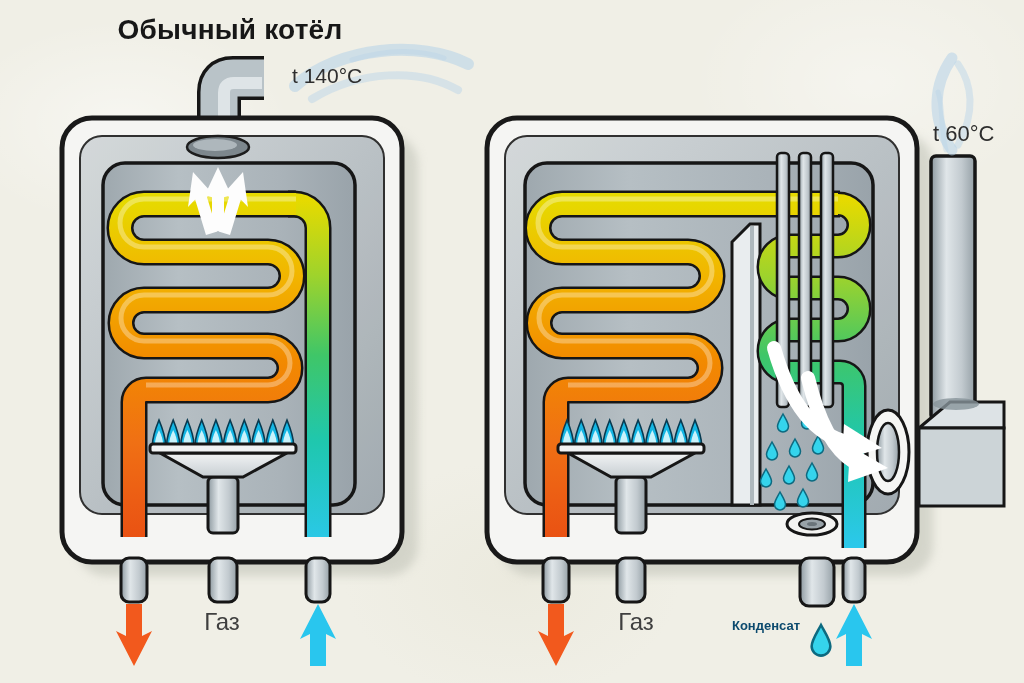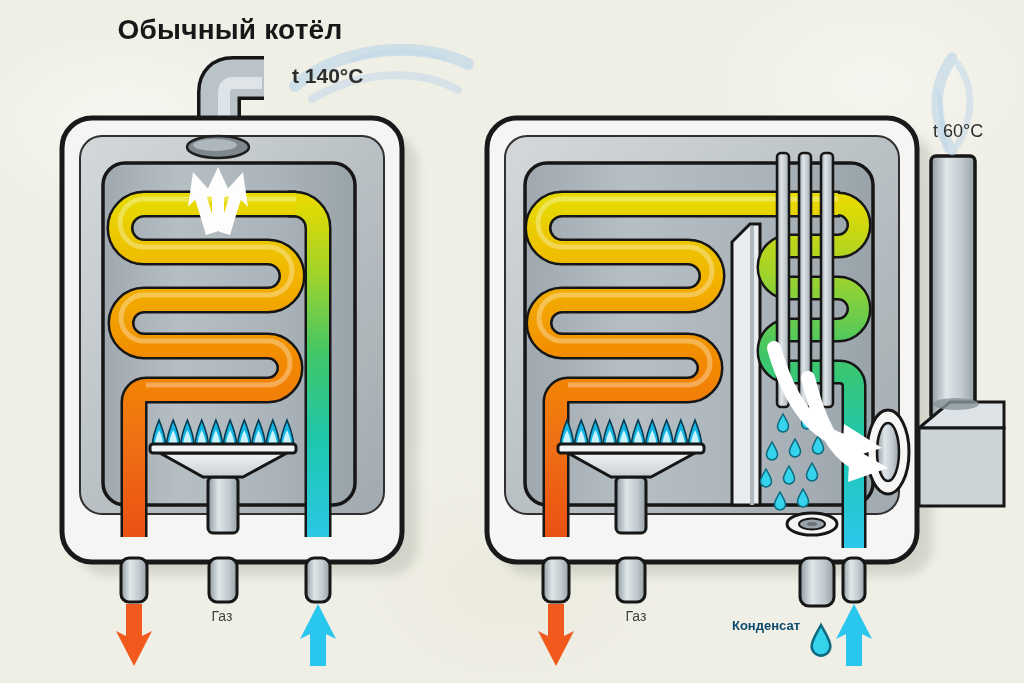--- a/index.html
+++ b/index.html
@@ -11,22 +11,22 @@
       radial-gradient(ellipse 300px 200px at 85% 12%, rgba(255,255,255,.35), transparent 60%),
       radial-gradient(ellipse 280px 200px at 50% 85%, rgba(222,220,200,.25), transparent 60%),
       radial-gradient(ellipse 200px 150px at 30% 60%, rgba(219,217,198,.22), transparent 60%);
     font-family:"Liberation Sans",sans-serif;
   }
   .stage{position:absolute;left:0;top:0;width:1024px;height:683px;}
   svg{position:absolute;left:0;top:0;}
   .lbl{position:absolute;color:#222;white-space:nowrap;}
   .title{font-size:28px;font-weight:700;color:#171717;text-align:center;letter-spacing:.2px;}
   .temp{font-size:21px;color:#2e2e2e;}
-  .temp2{font-size:18px;color:#2e2e2e;}
-  .gas{font-size:14px;color:#3f3f3f;text-align:center;}
+  .temp2{font-size:22px;color:#2e2e2e;}
+  .gas{font-size:24px;color:#3f3f3f;text-align:center;}
   .cond{font-size:13px;font-weight:700;color:#0c4a6e;text-align:center;}
 </style>
 </head>
 <body>
 
 <div class="stage">
 
 <svg width="1024" height="683" viewBox="0 0 1024 683">
   <defs>
     <filter id="blur" x="-30%" y="-30%" width="160%" height="160%">
@@ -233,20 +233,20 @@
       <rect x="843" y="558" width="22" height="44" rx="8" fill="url(#gMetalV)" stroke="#161616" stroke-width="3"></rect>
     </g>
     <use href="#arrowV" transform="translate(556,604)" fill="#f2591d"></use>
     <use href="#arrowV" transform="translate(854,666) rotate(180)" fill="#29c6ee"></use>
     <use href="#drop" transform="translate(821,642) scale(1.7)" fill="#35d4ec"></use>
   </g>
 </svg>
 
 <div class="lbl title" style="left:60px;top:14px;width:340px;">Обычный котёл</div>
 
-<div class="lbl temp" style="left:292px;top:64px;font-weight:bold;">t 140°C</div>
+<div class="lbl temp" style="left:292px;top:64px;">t 140°C</div>
 <div class="lbl temp2" style="left:933px;top:121px;">t 60°C</div>
 
 <div class="lbl gas" style="left:192px;top:608px;width:60px;">Газ</div>
 <div class="lbl gas" style="left:606px;top:608px;width:60px;">Газ</div>
 <div class="lbl cond" style="left:716px;top:618px;width:100px;">Конденсат</div>
 
 </div>
 
 </body></html>

